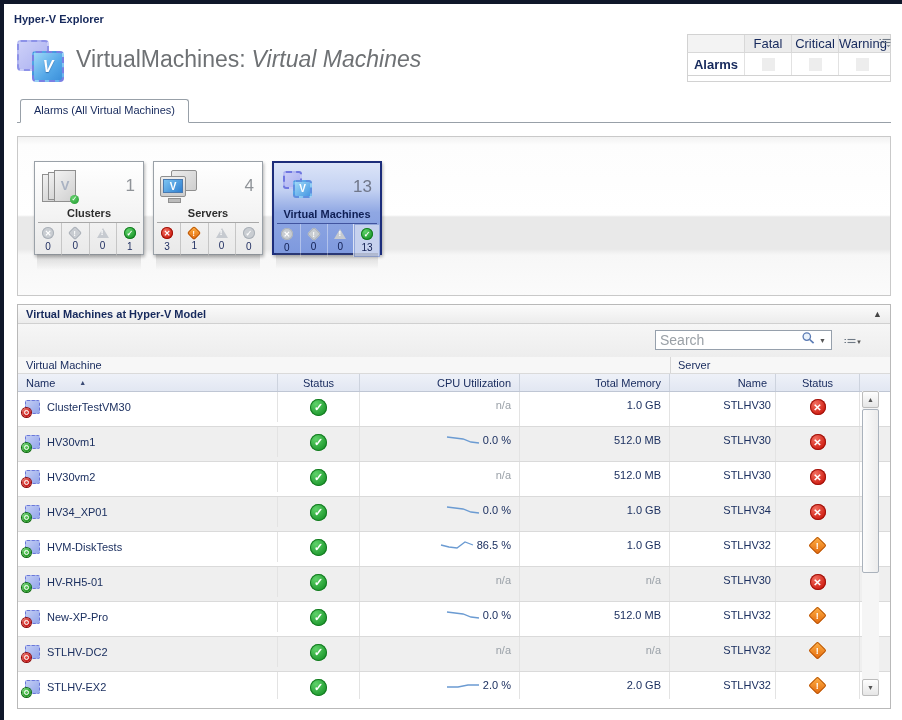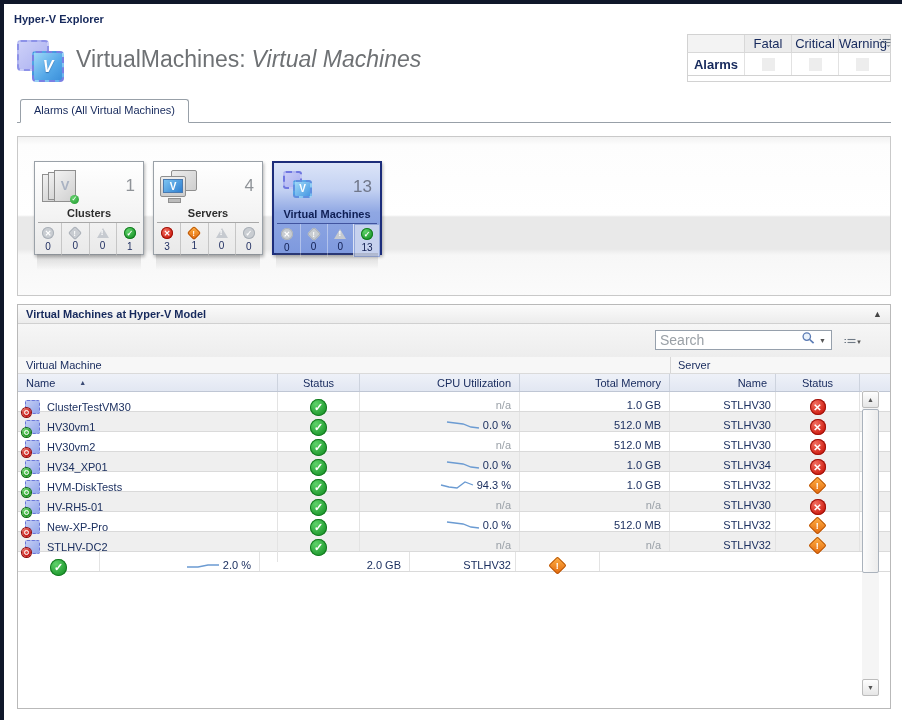--- a/index.html
+++ b/index.html
@@ -110,21 +110,21 @@
   .hc1{width:260px;padding-left:8px;}
   .hc2{width:82px;justify-content:center;}
   .hc3{width:160px;justify-content:flex-end;padding-right:8px;}
   .hc4{width:150px;justify-content:flex-end;padding-right:8px;}
   .hc5{width:106px;justify-content:flex-end;padding-right:8px;}
   .hc6{width:84px;justify-content:center;}
   .hfill{flex:1;border-right:none;}
   .sort{font-size:7px;margin-left:4px;color:#3a4a74;}
 
   .rows{position:relative;height:307px;overflow:hidden;}
-  .trow{display:flex;height:20px;border-bottom:1px solid #dadada;background:#fff;box-sizing:border-box;cursor:pointer;justify-content:flex-end;}
+  .trow{display:flex;height:35px;border-bottom:1px solid #dadada;background:#fff;box-sizing:border-box;cursor:pointer;justify-content:flex-end;}
   .trow.alt{background:#efefef;}
   .tc{box-sizing:border-box;border-right:1px solid #e3e3e3;display:flex;align-items:flex-start;padding-top:7px;font-size:11px;color:#1c3060;}
   .tc1{width:260px;padding-left:7px;gap:7px;align-items:center;padding-top:0;height:30px;}
   .tc2{width:82px;justify-content:center;}
   .tc3{width:160px;justify-content:flex-end;padding-right:8px;gap:3px;}
   .tc4{width:150px;justify-content:flex-end;padding-right:8px;}
   .tc5{width:106px;justify-content:flex-end;padding-right:4px;}
   .tc6{width:84px;justify-content:center;}
   .tc-fill{flex:1;border-right:none;}
   .na{color:#9aa1a8;}
@@ -445,21 +445,21 @@
             </span>
             <span>HVM-DiskTests</span>
           </div>
           <div class="tc tc2">
             <span class="ic bg-green ic17">✓</span>
           </div>
           <div class="tc tc3">
             <svg width="34" height="12" viewBox="0 0 34 12" class="sparkline">
               <polyline points="1,6 9,8 17,9 25,3 33,6" fill="none" stroke="#6b9bd2" stroke-width="1.3"></polyline>
             </svg>
-            <span>94.3 %</span>
+            <span>86.5 %</span>
           </div>
           <div class="tc tc4">
             <span>1.0 GB</span>
           </div>
           <div class="tc tc5">
             <span>STLHV32</span>
           </div>
           <div class="tc tc6">
             <span class="ic diamond bg-orange dia13" style="border-radius: 2px;">
               <span>!</span>
@@ -540,20 +540,26 @@
             <span>STLHV32</span>
           </div>
           <div class="tc tc6">
             <span class="ic diamond bg-orange dia13" style="border-radius: 2px;">
               <span>!</span>
             </span>
           </div>
           <div class="tc tc-fill"></div>
         </div>
         <div class="trow">
+          <div class="tc tc1">
+            <span class="vmicon">
+              <span class="badge on"></span>
+            </span>
+            <span>STLHV-EX2</span>
+          </div>
           <div class="tc tc2">
             <span class="ic bg-green ic17">✓</span>
           </div>
           <div class="tc tc3">
             <svg width="34" height="12" viewBox="0 0 34 12" class="sparkline">
               <polyline points="1,8 12,8 22,6 33,6" fill="none" stroke="#6b9bd2" stroke-width="1.3"></polyline>
             </svg>
             <span>2.0 %</span>
           </div>
           <div class="tc tc4">

